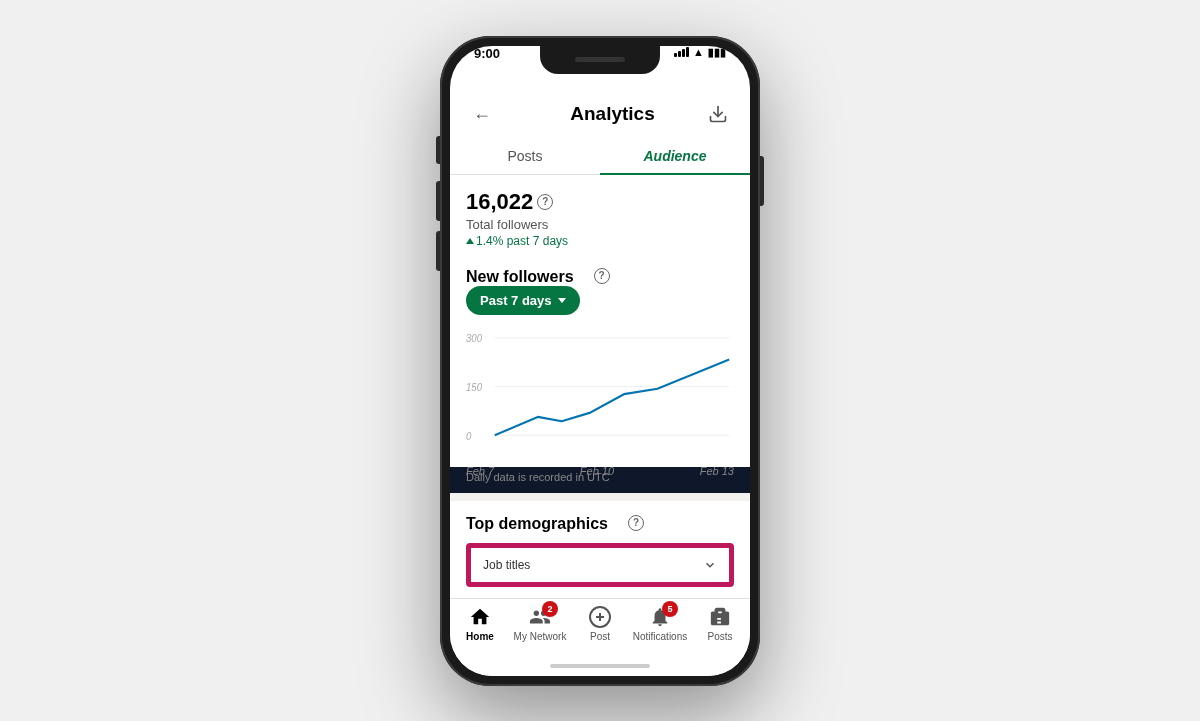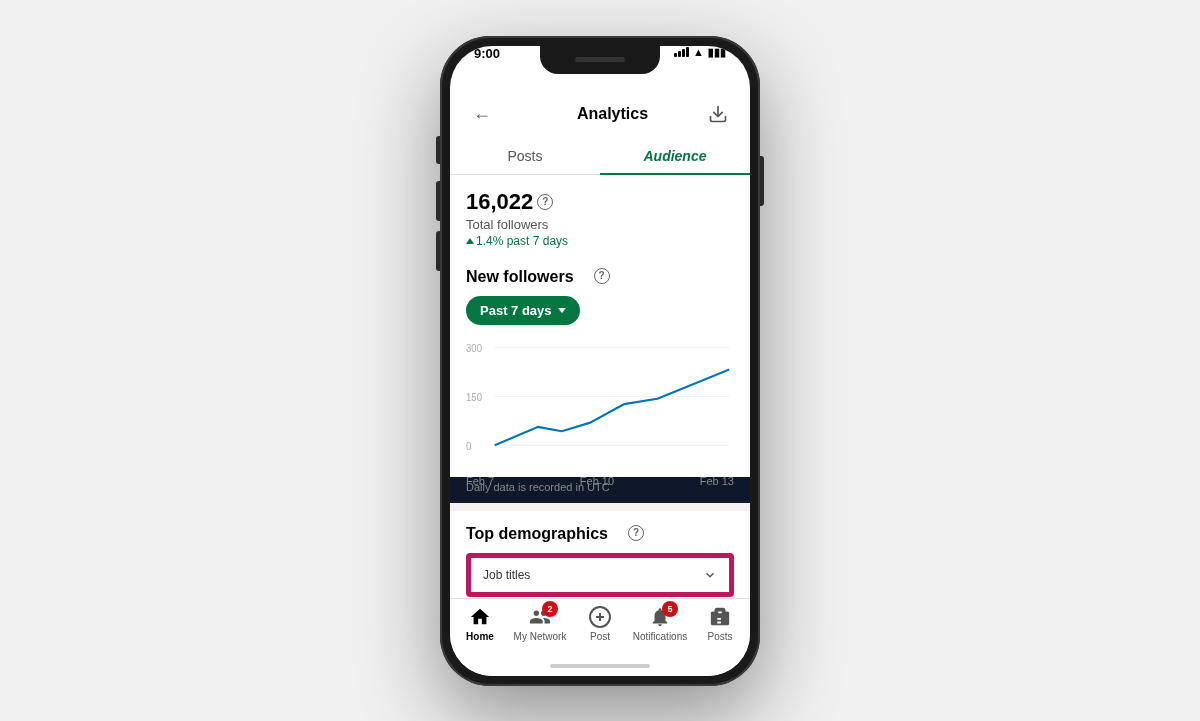--- a/index.html
+++ b/index.html
@@ -83,21 +83,21 @@
     
     .app-header {
       display: flex;
       align-items: center;
       justify-content: space-between;
       padding: 8px 16px;
       flex-shrink: 0;
     }
 
     .header-title {
-      font-size: 16px;
+      font-size: 19px;
       font-weight: 600;
       color: #000;
       margin-left: 25px;
     }
 
     .header-btn {
       width: 32px;
       height: 32px;
       display: flex;
       align-items: center;
@@ -221,21 +221,20 @@
       align-items: center;
       gap: 6px;
       background: #057642;
       color: #fff;
       border: none;
       border-radius: 20px;
       padding: 7px 14px;
       font-size: 13px;
       font-weight: 600;
       cursor: pointer;
-      margin-top: 10px;
       margin-bottom: 8px;
     }
 
     .chevron-down {
       width: 0;
       height: 0;
       border-left: 4px solid transparent;
       border-right: 4px solid transparent;
       border-top: 5px solid #fff;
       display: inline-block;
@@ -244,20 +243,21 @@
     
     .chart-area {
       padding: 0 16px 10px;
       background: #fff;
     }
 
     .chart-container {
       position: relative;
       height: 130px;
       margin-top: 4px;
+      font-style: italic;
     }
 
     .chart-svg {
       width: 100%;
       height: 100%;
     }
 
     .chart-labels {
       display: flex;
       justify-content: space-between;

